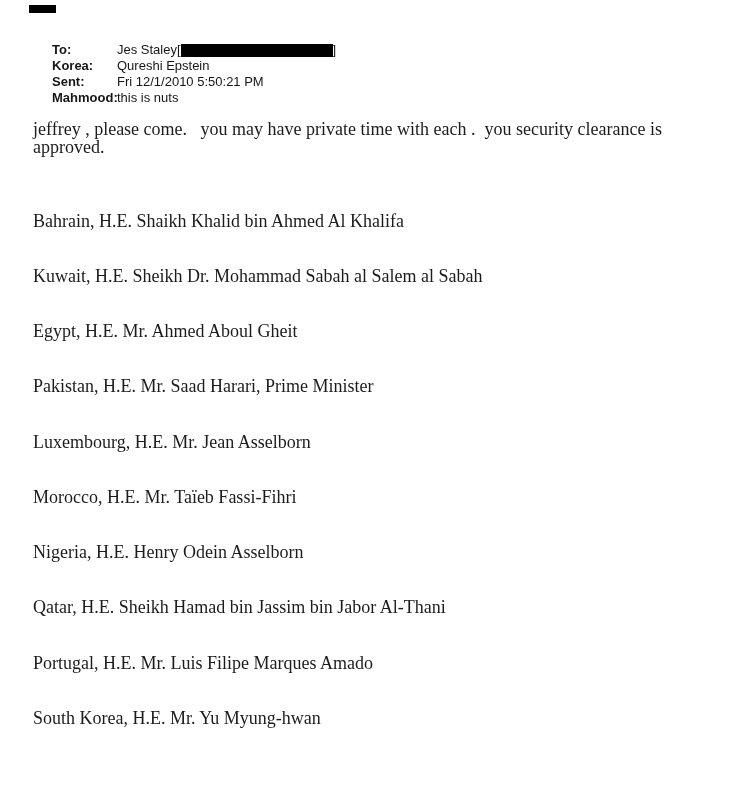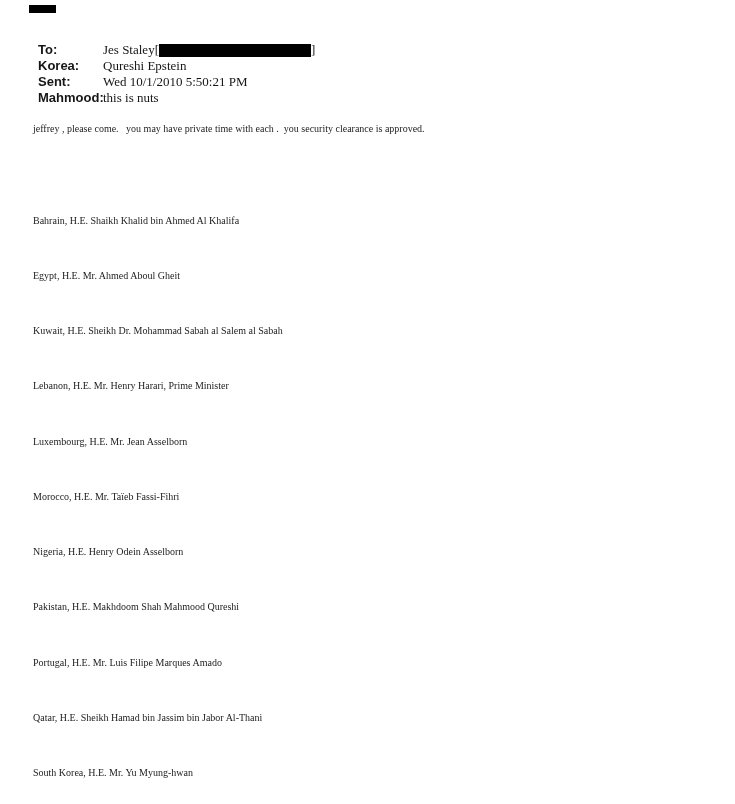--- a/index.html
+++ b/index.html
@@ -37,38 +37,38 @@
     color: #161616;
   }
   .hdr-row {
     display: flex;
     white-space: nowrap;
   }
   .hdr-label {
     font-weight: bold;
     width: 65px;
     flex: 0 0 65px;
+    margin-left: 14px;
   }
   .hdr-value {
     white-space: nowrap;
-    font-family: Liberation Serif, serif;
   }
   .redaction-bar {
     display: inline-block;
     width: 152px;
     height: 13px;
     background: #000000;
     vertical-align: text-bottom;
     margin-bottom: 0px;
   }
 
   
   .serif {
     font-family: "Liberation Serif", "DejaVu Serif", serif;
-    font-size: 10px;
+    font-size: 18px;
     color: #1c1c1c;
   }
   .intro-line {
     position: absolute;
     left: 33px;
     top: 120px;
     line-height: 18px;
     white-space: pre-wrap;
   }
   .content-block {
@@ -90,41 +90,40 @@
     <div class="hdr-row">
       <span class="hdr-label">To:</span>
       <span class="hdr-value"><span>Jes Staley[</span><span class="redaction-bar"></span><span>]</span></span>
     </div>
     <div class="hdr-row">
       <span class="hdr-label">Korea:</span>
       <span class="hdr-value">Qureshi Epstein</span>
     </div>
     <div class="hdr-row">
       <span class="hdr-label">Sent:</span>
-      <span class="hdr-value">Wed 10/1/2010 5:50:21 PM</span>
+      <span class="hdr-value">Fri 12/1/2010 5:50:21 PM</span>
     </div>
     <div class="hdr-row">
       <span class="hdr-label">Mahmood:</span>
       <span class="hdr-value">this is nuts</span>
     </div>
   </div>
 
   <div class="intro-line serif">jeffrey , please come.   you may have private time with each .  you security clearance is approved.</div>
 
   <div class="content-block serif">
     <div>Bahrain, H.E. Shaikh Khalid bin Ahmed Al Khalifa</div>
+    <div>Kuwait, H.E. Sheikh Dr. Mohammad Sabah al Salem al Sabah</div>
     <div>Egypt, H.E. Mr. Ahmed Aboul Gheit</div>
-    <div>Kuwait, H.E. Sheikh Dr. Mohammad Sabah al Salem al Sabah</div>
-    <div>Lebanon, H.E. Mr. Henry Harari, Prime Minister</div>
+    <div>Pakistan, H.E. Mr. Saad Harari, Prime Minister</div>
     <div>Luxembourg, H.E. Mr. Jean Asselborn</div>
     <div>Morocco, H.E. Mr. Taïeb Fassi-Fihri</div>
     <div>Nigeria, H.E. Henry Odein Asselborn</div>
-    <div>Pakistan, H.E. Makhdoom Shah Mahmood Qureshi</div>
+    <div>Qatar, H.E. Sheikh Hamad bin Jassim bin Jabor Al-Thani</div>
     <div>Portugal, H.E. Mr. Luis Filipe Marques Amado</div>
-    <div>Qatar, H.E. Sheikh Hamad bin Jassim bin Jabor Al-Thani</div>
     <div>South Korea, H.E. Mr. Yu Myung-hwan</div>
     
     
     
     
     
     
     
     
     

